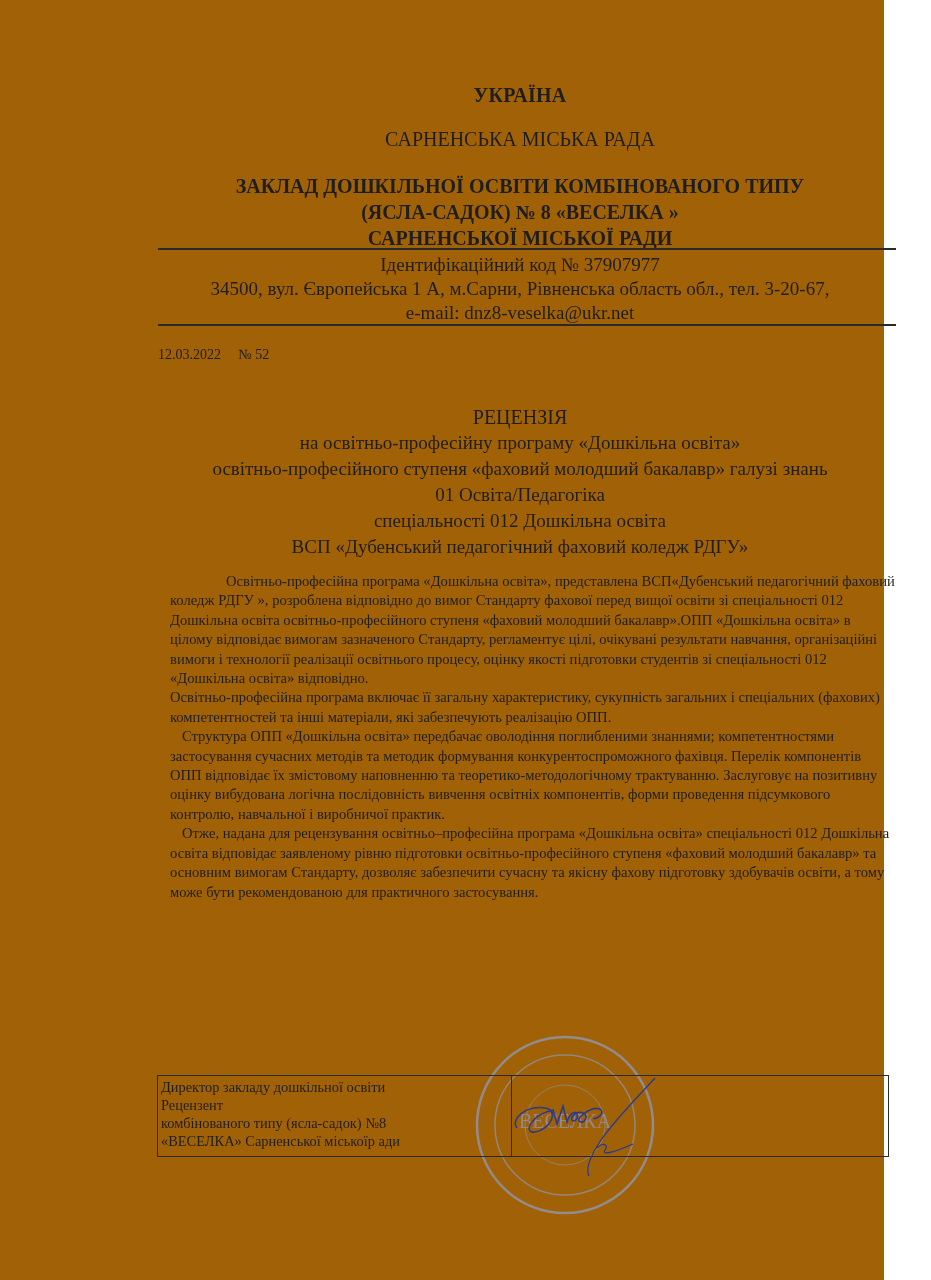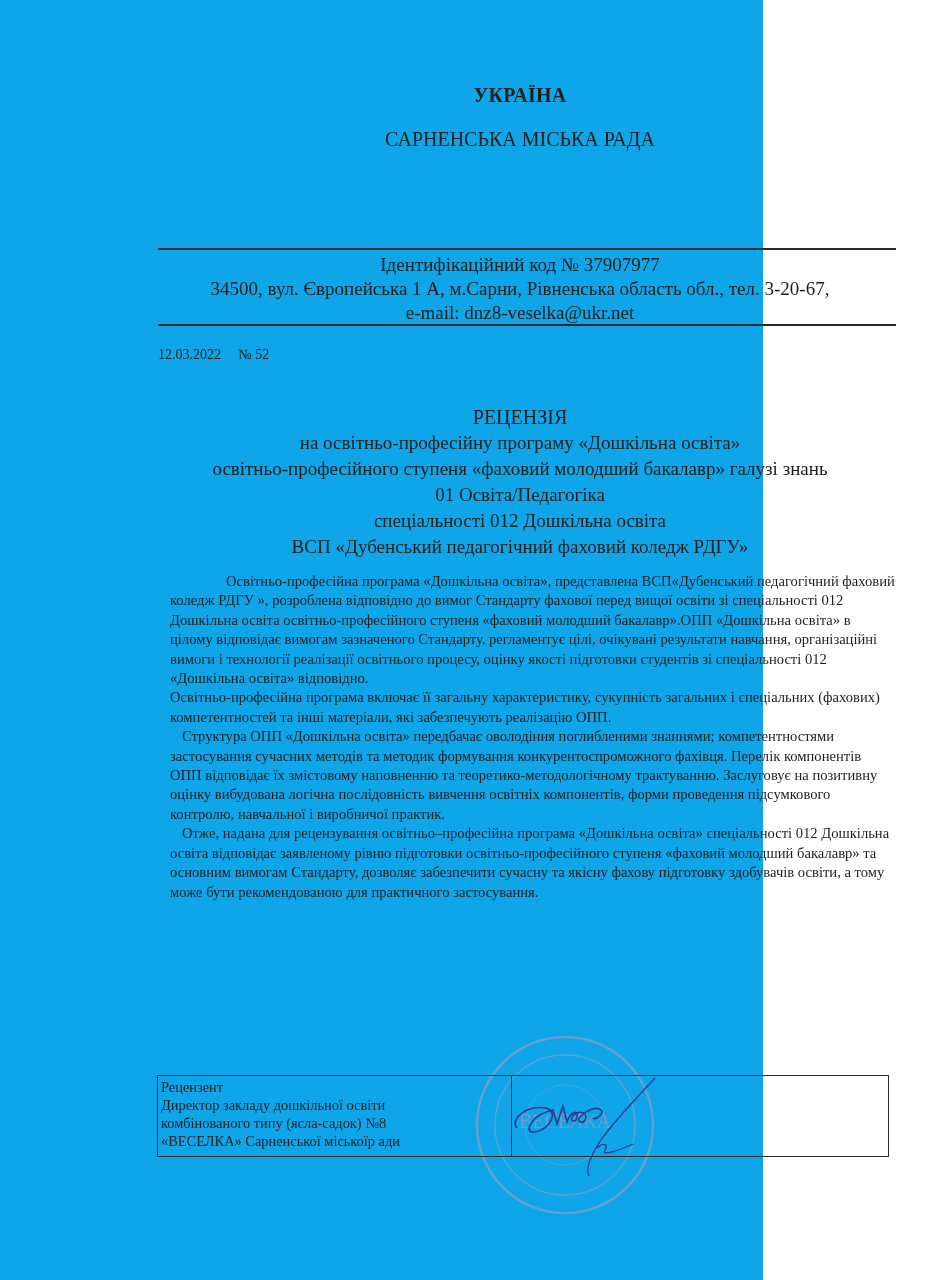--- a/index.html
+++ b/index.html
@@ -1,18 +1,18 @@
 <!DOCTYPE html>
 <html><head>
 <meta charset="utf-8">
 <style>
   html, body { margin: 0; padding: 0; background: #ffffff; }
   body { width: 931px; height: 1280px; position: relative; overflow: hidden;
          font-family: "Liberation Serif", serif; color: #1e1e1e; }
-  .page { position: absolute; left: 0; top: 0; width: 763px; height: 1280px; background: #0ea5e9; }
+  .page { position: absolute; left: 0; top: 0; width: 884px; height: 1280px; background: #a16207; }
   .center { position: absolute; left: 140px; width: 760px; text-align: center; }
   .h-country { top: 84px; font-size: 20px; font-weight: bold; letter-spacing: 0.3px; }
   .h-council { top: 128px; font-size: 20px; }
   .h-inst { top: 173px; font-size: 20px; font-weight: bold; line-height: 26px; }
   .rule { position: absolute; left: 158px; width: 738px; height: 2px; background: #2a2a2a; }
   .rule1 { top: 248px; }
   .rule2 { top: 324px; }
   .contact { top: 253px; font-size: 19px; line-height: 24px; }
   .ref { position: absolute; left: 158px; top: 347px; font-size: 14px; }
   .ref span { margin-right: 14px; }
@@ -29,20 +29,25 @@
   .stamp { position: absolute; left: 470px; top: 1030px; width: 190px; height: 190px; pointer-events: none; }
   .signature { position: absolute; left: 505px; top: 1060px; width: 160px; height: 120px; pointer-events: none; }
 </style>
 </head>
 <body>
 
 <div class="page">
 
   <div class="center h-country">УКРАЇНА</div>
   <div class="center h-council">САРНЕНСЬКА МІСЬКА РАДА</div>
+  <div class="center h-inst">
+    <div>ЗАКЛАД ДОШКІЛЬНОЇ ОСВІТИ  КОМБІНОВАНОГО ТИПУ</div>
+    <div>(ЯСЛА-САДОК)  № 8 «ВЕСЕЛКА »</div>
+    <div>САРНЕНСЬКОЇ МІСЬКОЇ РАДИ</div>
+  </div>
 
   <div class="rule rule1"></div>
   <div class="center contact">
     <div>Ідентифікаційний код № 37907977</div>
     <div>34500, вул. Європейська  1 А, м.Сарни, Рівненська область обл., тел. 3-20-67,</div>
     <div>e-mail: dnz8-veselka@ukr.net</div>
   </div>
   <div class="rule rule2"></div>
 
   <div class="ref">
@@ -68,22 +73,22 @@
 
   <svg class="stamp" viewBox="0 0 190 190">
     <circle cx="95" cy="95" r="88" fill="none" stroke="#8c9ec9" stroke-width="2.5" opacity="0.7"></circle>
     <circle cx="95" cy="95" r="70" fill="none" stroke="#8c9ec9" stroke-width="1.5" opacity="0.6"></circle>
     <circle cx="95" cy="95" r="40" fill="none" stroke="#8c9ec9" stroke-width="1" opacity="0.5"></circle>
     <text x="95" y="98" text-anchor="middle" font-family="Liberation Serif, serif" font-size="20" fill="#8c9ec9" opacity="0.65">ВЕСЕЛКА</text>
   </svg>
 
   <div class="sig-table">
     <div class="sig-left">
+      <div>Директор закладу дошкільної освіти</div>
       <div>Рецензент</div>
-      <div>Директор закладу дошкільної освіти</div>
       <div>комбінованого типу (ясла-садок) №8</div>
       <div>«ВЕСЕЛКА»    Сарненської     міськоїр ади</div>
     </div>
   </div>
 
   <svg class="signature" viewBox="0 0 160 120">
     <path d="M12 68 C 5 60, 20 45, 40 48 C 55 50, 45 70, 30 72 C 18 74, 25 55, 48 50 L 52 64 L 58 46 L 62 62 C 66 50, 74 50, 72 58 C 70 64, 62 60, 70 54 C 76 50, 84 54, 80 60 C 78 64, 70 62, 76 56 C 82 50, 92 46, 96 50 C 100 54, 90 60, 88 58" fill="none" stroke="#2b3a8a" stroke-width="1.6"></path>
     <path d="M150 18 C 130 40, 110 60, 96 80 C 88 92, 80 108, 84 116" fill="none" stroke="#2b3a8a" stroke-width="1.3"></path>
     <path d="M92 88 C 98 82, 104 84, 100 90 C 96 96, 110 92, 128 84" fill="none" stroke="#2b3a8a" stroke-width="1.3"></path>
   </svg>

